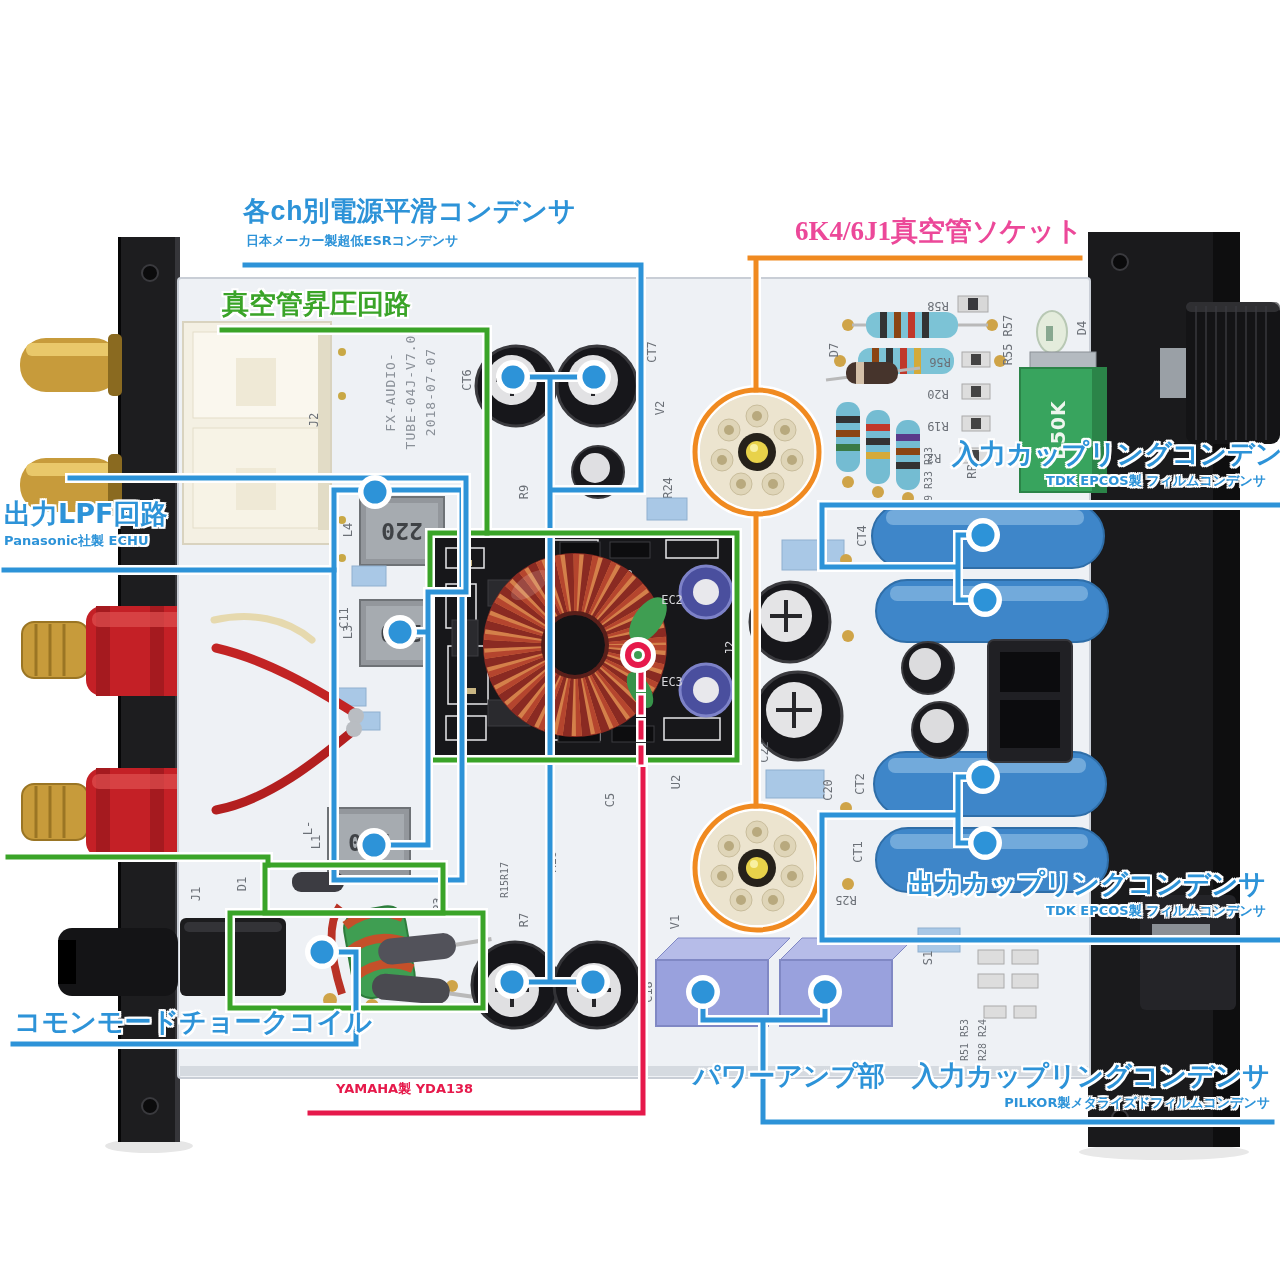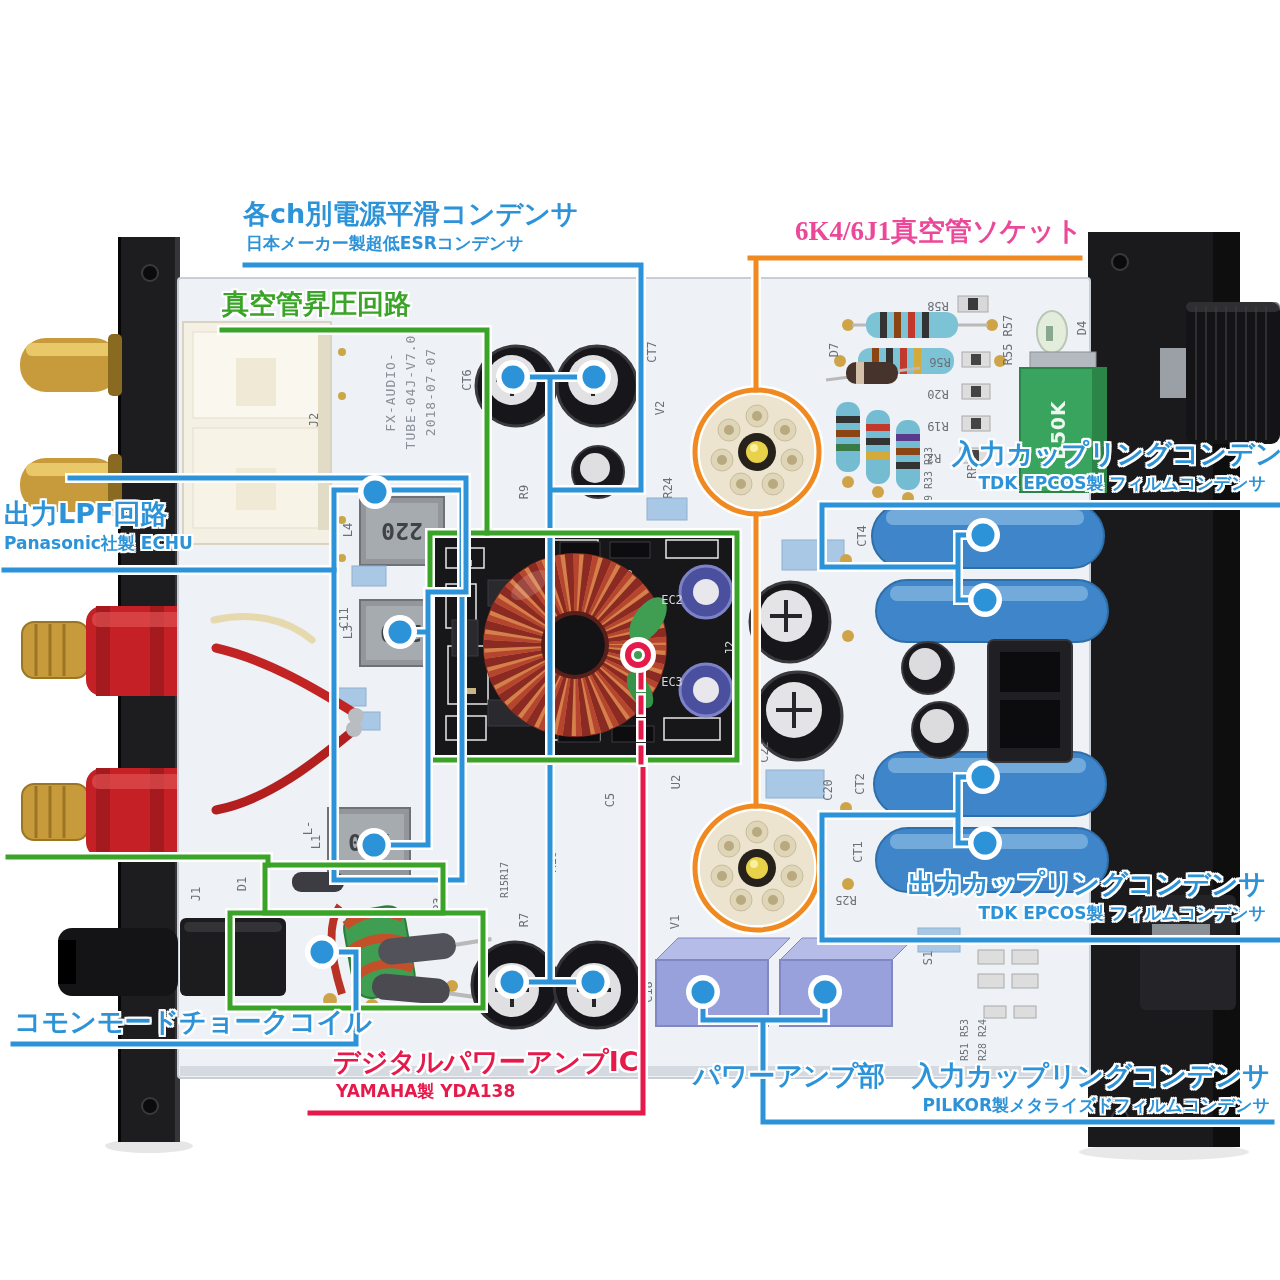--- a/index.html
+++ b/index.html
@@ -3,21 +3,21 @@
 <meta charset="utf-8">
 <style>
   html,body{margin:0;padding:0;background:#fff;}
   .stage{position:relative;width:1280px;height:1280px;background:#ffffff;overflow:hidden;
          font-family:"DejaVu Sans",sans-serif;}
   svg{position:absolute;left:0;top:0;}
   .ann{position:absolute;z-index:5;font-weight:bold;line-height:1.15;white-space:nowrap;
        text-shadow:-2px -2px 0 #fff,2px -2px 0 #fff,-2px 2px 0 #fff,2px 2px 0 #fff,
                     0 -2px 0 #fff,0 2px 0 #fff,-2px 0 0 #fff,2px 0 0 #fff;}
   .ann-main{font-size:27px;}
-  .ann-sub{font-size:17px;}
+  .ann-sub{font-size:13px;}
   .blue{color:#2d93d8;} .green{color:#3aa428;} .orange{color:#ec4899;font-family:Liberation Serif, serif;} .red{color:#e6194b;}
   .alignR{text-align:right;}
   .sk{font:12px "DejaVu Sans Mono",monospace;fill:#6b7077;text-anchor:middle;dominant-baseline:central;}
   .sk2{font:10px "DejaVu Sans Mono",monospace;fill:#6b7077;text-anchor:middle;dominant-baseline:central;}
   .skw{font:12px "DejaVu Sans Mono",monospace;fill:#d8d8dc;text-anchor:middle;dominant-baseline:central;}
   .ind{font:bold 23px "DejaVu Sans Mono",monospace;fill:#3f4246;text-anchor:middle;dominant-baseline:central;}
   .pot{font:bold 19px "DejaVu Sans",sans-serif;fill:#eef6ee;text-anchor:middle;dominant-baseline:central;letter-spacing:1px;}
   .brd{font:13px "DejaVu Sans Mono",monospace;fill:#8a9098;text-anchor:middle;dominant-baseline:central;letter-spacing:1px;}
 </style>
 </head>
@@ -540,39 +540,38 @@
   <g fill="none" stroke-linecap="square">
     <path d="M703,992 V1020 H825 V992 M763,1020 V1122 H1272" stroke="#ffffff" stroke-width="10"></path>
     <path d="M703,992 V1020 H825 V992 M763,1020 V1122 H1272" stroke="#2d93d8" stroke-width="5"></path>
     <circle cx="703" cy="992" r="17" fill="#ffffff"></circle>
         <circle cx="703" cy="992" r="11.5" fill="#2d93d8"></circle>
     <circle cx="825" cy="992" r="17" fill="#ffffff"></circle>
         <circle cx="825" cy="992" r="11.5" fill="#2d93d8"></circle>
   </g>
 </svg>
 
-<div class="ann ann-main blue" style="left:243px;top:198px;">各ch別電源平滑コンデンサ</div>
+<div class="ann ann-main blue" style="left:243px;top:198px;font-family:Liberation Mono, monospace;">各ch別電源平滑コンデンサ</div>
 <div class="ann ann-sub  blue" style="left:246px;top:234px;">日本メーカー製超低ESRコンデンサ</div>
 
 <div class="ann ann-main green" style="left:222px;top:288px;">真空管昇圧回路</div>
 
 <div class="ann ann-main orange" style="left:795px;top:216px;">6K4/6J1真空管ソケット</div>
 
 
 <div class="ann ann-main blue" style="left:4px;top:498px;">出力LPF回路</div>
 <div class="ann ann-sub  blue" style="left:4px;top:534px;">Panasonic社製 ECHU</div>
 
 <div class="ann ann-main blue alignR" style="left:700px;top:438px;width:566px;margin-left:44px;">入力カップリングコンデンサ</div>
 <div class="ann ann-sub  blue alignR" style="left:700px;top:474px;width:566px;">TDK EPCOS製 フィルムコンデンサ</div>
 
 
 <div class="ann ann-main blue alignR" style="left:700px;top:868px;width:566px;">出力カップリングコンデンサ</div>
 <div class="ann ann-sub  blue alignR" style="left:700px;top:904px;width:566px;">TDK EPCOS製 フィルムコンデンサ</div>
 
 <div class="ann ann-main blue" style="left:14px;top:1006px;">コモンモードチョークコイル</div>
 
-<div class="ann ann-main red" style="left:333px;top:1046px;">デジタルパワーアンプIC</div>
 <div class="ann ann-sub  red" style="left:336px;top:1082px;">YAMAHA製 YDA138</div>
 
 <div class="ann ann-main blue alignR" style="left:640px;top:1060px;width:630px;">パワーアンプ部　入力カップリングコンデンサ</div>
 <div class="ann ann-sub  blue alignR" style="left:640px;top:1096px;width:630px;">PILKOR製メタライズドフィルムコンデンサ</div>
 
 </div>
 
 </body></html>

